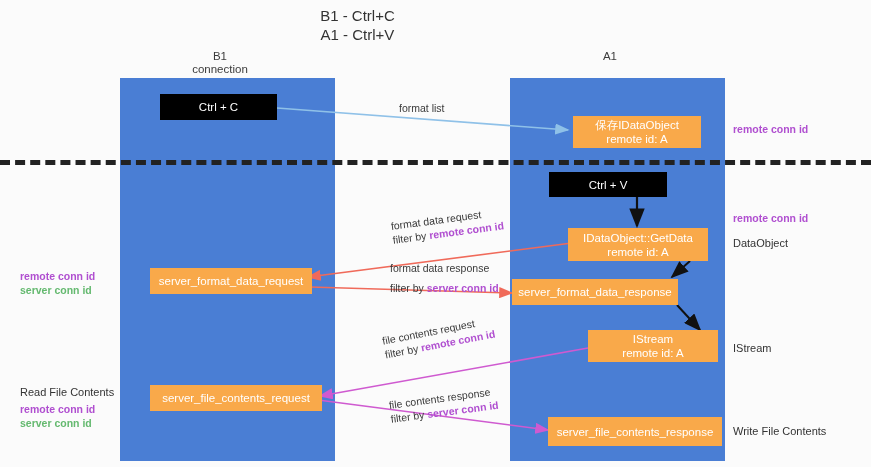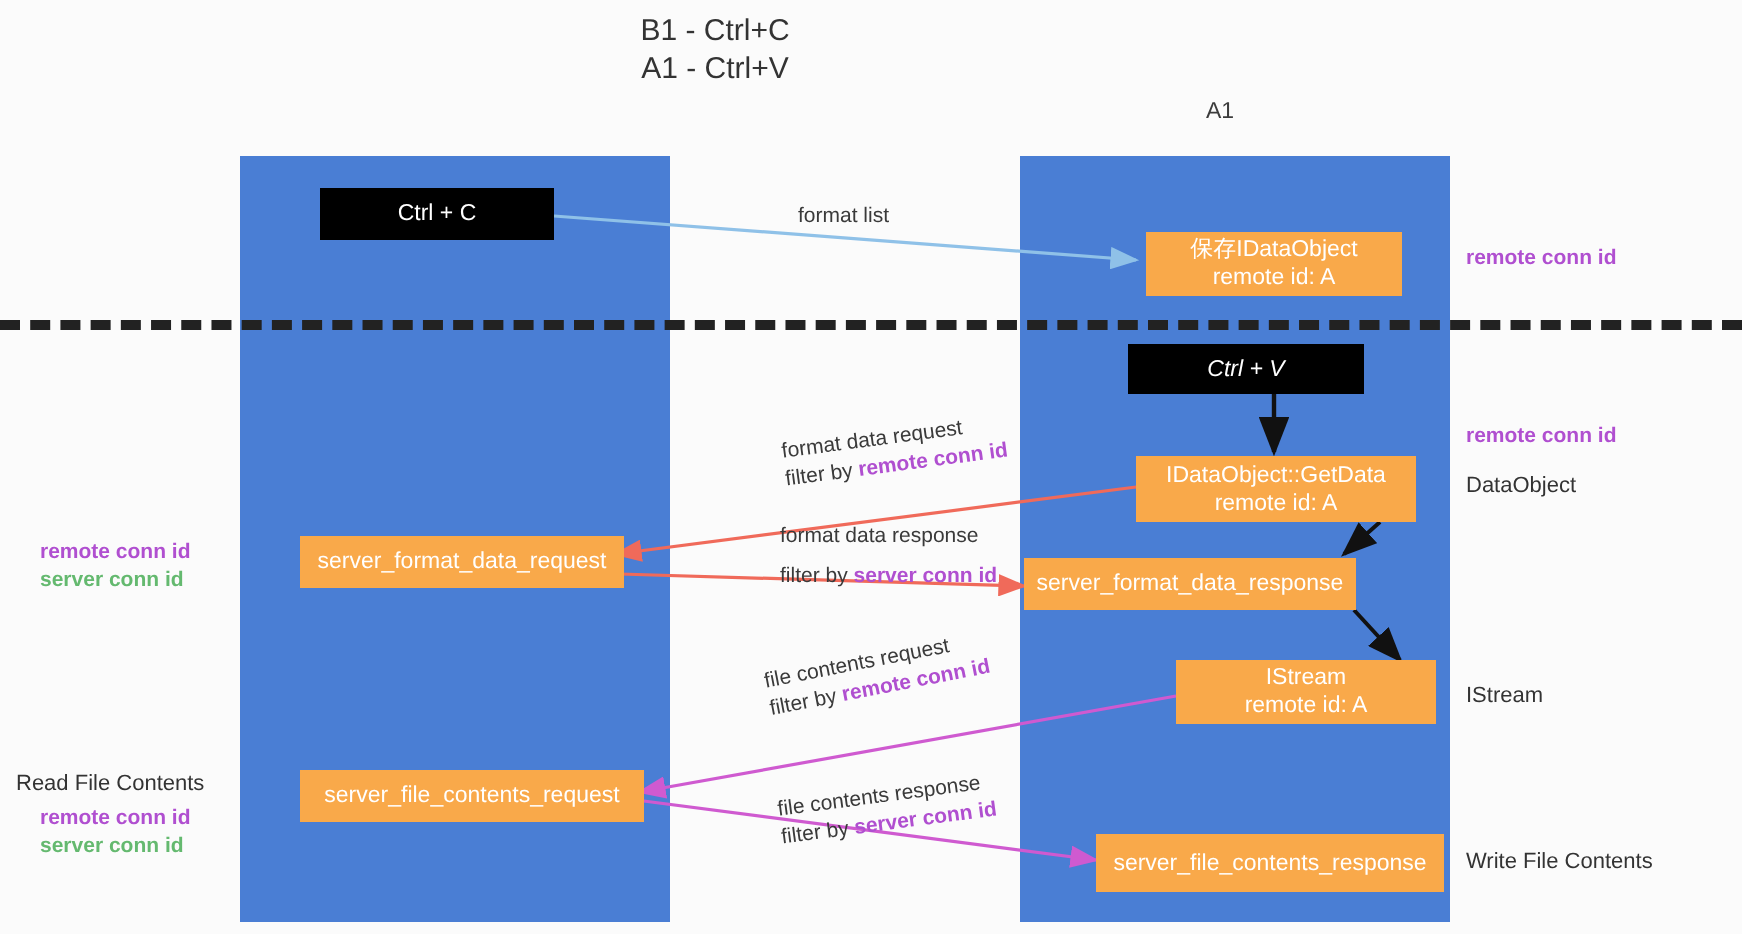--- a/index.html
+++ b/index.html
@@ -92,20 +92,24 @@
 </head>
 <body>
 
 <div id="canvas">
 
   <div class="title">
     <div>B1 - Ctrl+C</div>
     <div>A1 - Ctrl+V</div>
   </div>
 
+  <div class="col-head" style="left:130px; top:50px; width:180px;">
+    <div>B1</div>
+    <div>connection</div>
+  </div>
   <div class="col-head" style="left:520px; top:50px; width:180px;">
     <div>A1</div>
   </div>
 
   <div class="lane" style="left:120px; top:78px; width:215px; height:383px;"></div>
   <div class="lane" style="left:510px; top:78px; width:215px; height:383px;"></div>
 
   <svg class="layer">
     <defs>
       <marker id="ar-blue" markerWidth="9" markerHeight="7" refX="8" refY="3.5" orient="auto">
@@ -143,21 +147,21 @@
 
   <div class="node green" style="left:160px; top:94px; width:117px; height:26px;">
     <div>Ctrl + C</div>
   </div>
 
   <div class="node orange" style="left:573px; top:116px; width:128px; height:32px;">
     <div>保存IDataObject</div>
     <div class="l2">remote id: A</div>
   </div>
 
-  <div class="node green" style="left:564px; top:172px; width:118px; height:25px;font-style:italic;">
+  <div class="node green" style="left:549px; top:172px; width:118px; height:25px;">
     <div>Ctrl + V</div>
   </div>
 
   <div class="node orange" style="left:568px; top:228px; width:140px; height:33px;">
     <div>IDataObject::GetData</div>
     <div class="l2">remote id: A</div>
   </div>
 
   <div class="node orange" style="left:150px; top:268px; width:162px; height:26px;">
     <div>server_format_data_request</div>
@@ -204,17 +208,17 @@
 
   <div class="side-label purple" style="left:733px; top:122px;">remote conn id</div>
   <div class="side-label purple" style="left:733px; top:211px;">remote conn id</div>
   <div class="side-label dark" style="left:733px; top:236px;">DataObject</div>
   <div class="side-label dark" style="left:733px; top:341px;">IStream</div>
   <div class="side-label dark" style="left:733px; top:424px;">Write File Contents</div>
 
   <div class="side-label purple" style="left:20px; top:269px;">remote conn id</div>
   <div class="side-label green-t" style="left:20px; top:283px;">server conn id</div>
 
-  <div class="side-label dark" style="left:8px; top:385px;">Read File Contents</div>
+  <div class="side-label dark" style="left:20px; top:385px;">Read File Contents</div>
   <div class="side-label purple" style="left:20px; top:402px;">remote conn id</div>
   <div class="side-label green-t" style="left:20px; top:416px;">server conn id</div>
 
 </div>
 
 </body></html>

